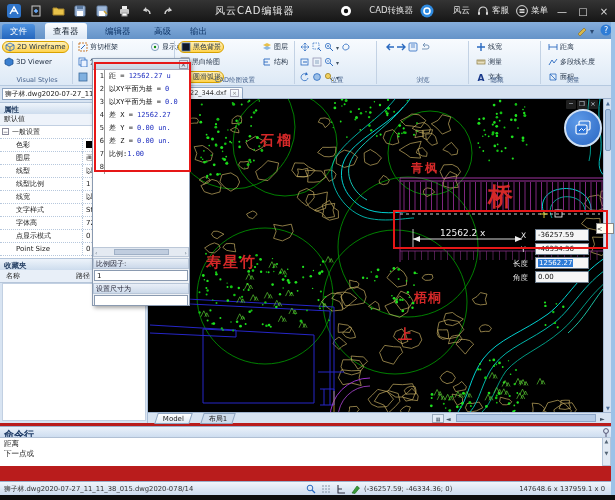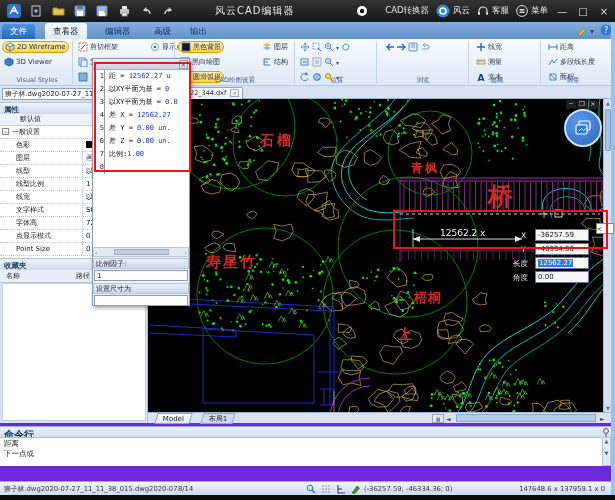--- a/index.html
+++ b/index.html
@@ -1,18 +1,18 @@
 <!DOCTYPE html>
 <html><head>
 <meta charset="utf-8">
 <style>
 *{margin:0;padding:0;box-sizing:border-box}
 html,body{width:615px;height:500px;overflow:hidden}
 body{font-family:"DejaVu Sans","Liberation Sans",sans-serif;font-size:8px;color:#222;background:#0d0d0d}
-.win{position:relative;width:615px;height:500px;background:#6d28d9}
+.win{position:relative;width:615px;height:500px;background:#b91c1c}
 .abs{position:absolute}
 
 .titlebar{position:absolute;left:0;top:0;width:615px;height:22px;background:linear-gradient(#343434,#161616);display:flex;align-items:center;color:#ddd}
 .tb-ic{width:16px;height:15px;margin-left:6px;display:flex;align-items:center;justify-content:center}
 .tb-title{position:absolute;left:215px;top:4px;font-size:10px;color:#e6e6e6;letter-spacing:1px}
 .tb-right{position:absolute;right:4px;top:0;height:22px;display:flex;align-items:center;gap:7px;font-size:8.5px;color:#e0e0e0}
 .winbtn{width:14px;text-align:center;font-size:10px;color:#ddd;cursor:default}
 
 .tabrow{position:absolute;left:0;top:22px;width:615px;height:17px;background:linear-gradient(#86aedc,#6493c8)}
 .tab{position:absolute;top:1px;height:16px;line-height:16px;padding:0 8px;font-size:8.5px;color:#0e3466;border-radius:3px 3px 0 0}
@@ -134,21 +134,21 @@
       </span>
     <div class="tb-title">风云CAD编辑器</div>
     <div class="tb-right">
       <span style="display:flex;align-items:center;gap:17px">
         <svg width="12" height="12">
             <circle cx="6" cy="6" r="5" fill="#fff"></circle>
             <circle cx="6" cy="6" r="2.2" fill="#111"></circle>
           </svg>
         <span>CAD转换器</span>
         </span>
-      <span style="display:flex;align-items:center;gap:3px">
+      <span style="display:flex;align-items:center;gap:19px">
         <svg width="14" height="14">
             <circle cx="7" cy="7" r="6.5" fill="#2e8ae0"></circle>
             <circle cx="7" cy="7" r="3" fill="none" stroke="#fff" stroke-width="1.6"></circle>
           </svg>
         <span>风云</span>
         </span>
       <span style="display:flex;align-items:center;gap:3px">
         <svg width="12" height="12">
             <path d="M2 8 V6 a4 4 0 0 1 8 0 v2" fill="none" stroke="#ddd" stroke-width="1.2"></path>
             <rect x="1" y="7" width="2" height="3" rx="1" fill="#ddd"></rect>
@@ -451,21 +451,21 @@
   <div class="docstrip">
     <div class="doctab">
       <span>22_344.dxf</span>
       <span style="color:#777;border:1px solid #aab;padding:0 1px;margin-left:2px;font-size:5.5px">×</span>
     </div>
   </div>
 
   <div class="lpanel">
     <div class="abs" style="left:2px;top:2px;width:144px;height:12px;background:#fff;border:1px solid #8aa2c0;font-size:6.8px;line-height:10px;padding-left:2px;overflow:hidden;white-space:nowrap">狮子林.dwg2020-07-27_11_</div>
     <div class="hdr abs" style="left:0;top:16px;width:148px">属性</div>
-    <div class="abs" style="left:0;top:28px;width:148px;height:12px;background:#eef3fa;border-bottom:1px solid #c2d0e2;font-size:7px;line-height:11px;padding-left:20px">默认值</div>
+    <div class="abs" style="left:0;top:28px;width:148px;height:12px;background:#eef3fa;border-bottom:1px solid #c2d0e2;font-size:7px;line-height:11px;padding-left:4px">默认值</div>
     <div class="abs" style="left:0;top:40px;width:148px;height:132px;background:#fff">
       <div class="prow">
         <span style="position:absolute;left:2px;top:2px;width:7px;height:7px;border:1px solid #889;font-size:6px;line-height:5px;text-align:center;color:#445">−</span>
         <span class="plabel" style="left:12px">一般设置</span>
       </div>
       <div id="prop-rows">
           <div class="prow">
             <span class="plabel">色彩</span>
             <span class="pval"><span style="display: inline-block; width: 7px; height: 7px; background: rgb(0, 0, 0); margin-top: 2px;"></span></span>
           </div>

